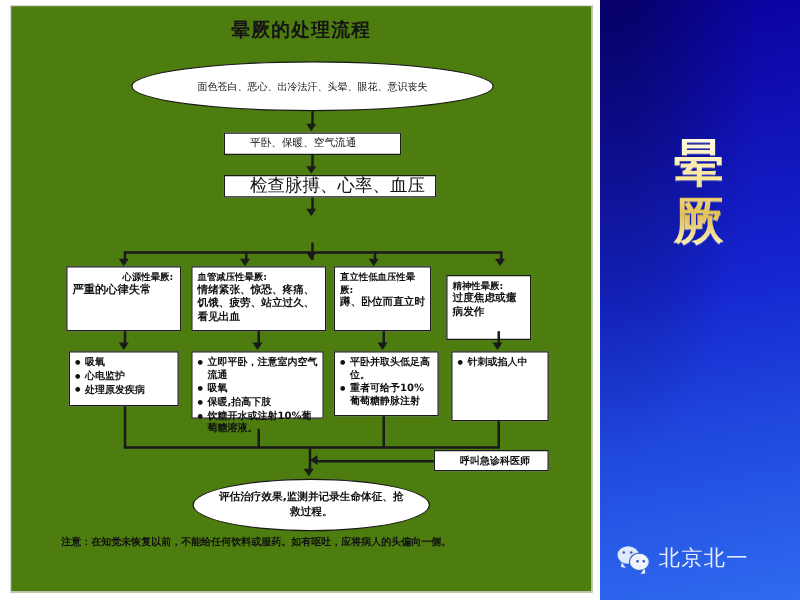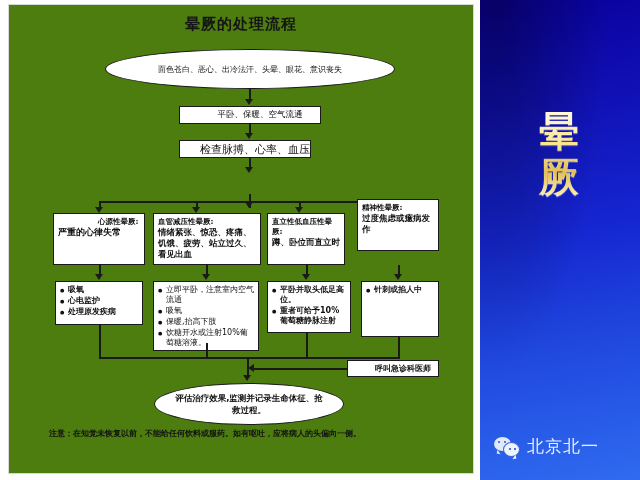--- a/index.html
+++ b/index.html
@@ -77,21 +77,21 @@
     font-size:15px;font-weight:700;color:#151515;letter-spacing:1px;
     font-family:"DejaVu Serif","Liberation Serif",serif;
   }
 
   
   .node{
     position:absolute;box-sizing:border-box;
     border:1px solid #1a1a1a;background:#fff;
     color:#111;
   }
-  .node.center{display:flex;align-items:center;justify-content:center;text-align:center;padding-left:20px;}
+  .node.center{display:flex;align-items:center;justify-content:flex-start;text-align:center;padding-left:20px;}
   .node.pad{padding:3px 4px;}
 
   .ellipse{
     position:absolute;box-sizing:border-box;
     border:1px solid #1a1a1a;border-radius:50%;background:#fff;
     display:flex;align-items:center;justify-content:center;text-align:center;
     color:#111;
   }
 
   .ln{position:absolute;background:#1a1a1a;}
@@ -155,21 +155,21 @@
     <div class="ln vl" style="left:240px;top:84px;height:12px;"></div>
     <div class="arrow-d" style="left:236px;top:94px;"></div>
 
     <div class="node center" style="left:170px;top:101px;width:142px;height:18px;font-size:8.5px;">
       <span>平卧、保暖、空气流通</span>
     </div>
 
     <div class="ln vl" style="left:240px;top:119px;height:11px;"></div>
     <div class="arrow-d" style="left:236px;top:128px;"></div>
 
-    <div class="node center" style="left:170px;top:135px;width:132px;height:18px;font-size:11px;">
+    <div class="node center" style="left:170px;top:135px;width:170px;height:18px;font-size:14px;">
       <span>检查脉搏、心率、血压</span>
     </div>
 
     <div class="ln vl" style="left:240px;top:153px;height:11px;"></div>
     <div class="arrow-d" style="left:236px;top:162px;"></div>
 
 
     <div class="ln vl" style="left:240px;top:189px;height:14px;"></div>
     <div class="arrow-d" style="left:236px;top:197px;"></div>
 
@@ -191,21 +191,21 @@
     <div class="node pad" style="left:144px;top:208px;width:108px;height:52px;font-size:7.5px;line-height:10px;">
       <div style="font-weight:700;">血管减压性晕厥:</div>
       <div style="font-weight:700;font-size:8.5px;line-height:11px;">情绪紧张、惊恐、疼痛、饥饿、疲劳、站立过久、看见出血</div>
     </div>
 
     <div class="node pad" style="left:258px;top:208px;width:78px;height:52px;font-size:7.5px;line-height:10px;">
       <div style="font-weight:700;">直立性低血压性晕厥:</div>
       <div style="font-weight:700;font-size:8.5px;line-height:11px;">蹲、卧位而直立时</div>
     </div>
 
-    <div class="node pad" style="left:348px;top:194px;width:82px;height:52px;font-size:7.5px;line-height:10px;">
+    <div class="node pad" style="left:348px;top:215px;width:68px;height:52px;font-size:7.5px;line-height:10px;">
       <div style="font-weight:700;">精神性晕厥:</div>
       <div style="font-weight:700;font-size:8.5px;line-height:11px;">过度焦虑或癔病发作</div>
     </div>
 
     <div class="ln vl" style="left:90px;top:260px;height:12px;"></div>
     <div class="arrow-d" style="left:86px;top:269px;"></div>
     <div class="ln vl" style="left:197px;top:260px;height:12px;"></div>
     <div class="arrow-d" style="left:193px;top:269px;"></div>
     <div class="ln vl" style="left:297px;top:260px;height:12px;"></div>
     <div class="arrow-d" style="left:293px;top:269px;"></div>
@@ -213,21 +213,21 @@
     <div class="arrow-d" style="left:385px;top:269px;"></div>
 
     <div class="node pad" style="left:46px;top:276px;width:88px;height:44px;font-size:8px;line-height:10px;font-weight:700;">
       <ul class="bullets">
         <li>吸氧</li>
         <li>心电监护</li>
         <li>处理原发疾病</li>
       </ul>
     </div>
 
-    <div class="node pad" style="left:144px;top:276px;width:106px;height:70px;font-size:8px;line-height:10px;font-weight:400;">
+    <div class="node pad" style="left:144px;top:276px;width:106px;height:54px;font-size:8px;line-height:10px;font-weight:700;">
       <ul class="bullets">
         <li>立即平卧，注意室内空气流通</li>
         <li>吸氧</li>
         <li>保暖,抬高下肢</li>
         <li>饮糖开水或注射10%葡萄糖溶液。</li>
       </ul>
     </div>
 
     <div class="node pad" style="left:258px;top:276px;width:84px;height:52px;font-size:8px;line-height:10px;font-weight:700;">
       <ul class="bullets">

